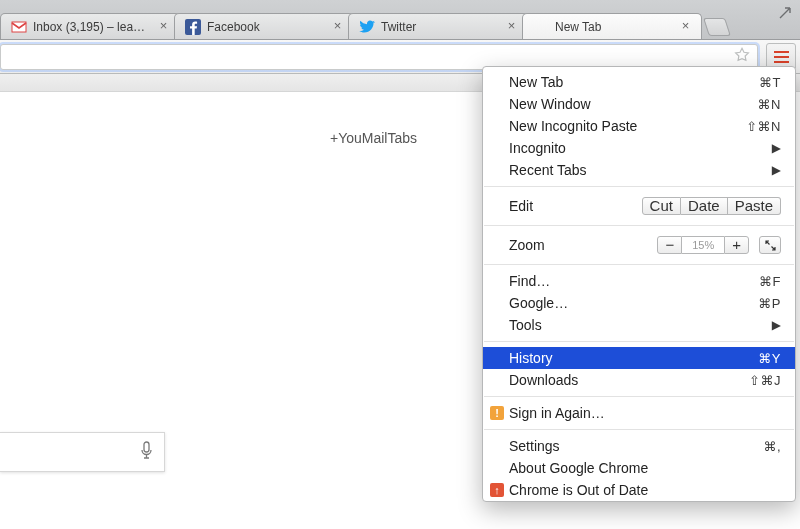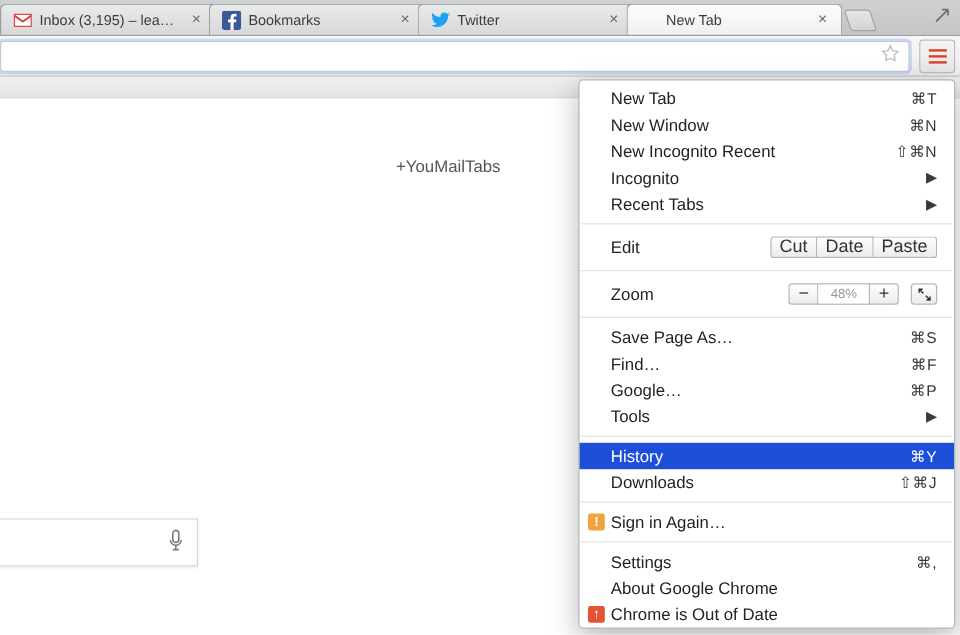--- a/index.html
+++ b/index.html
@@ -5,21 +5,21 @@
   * { box-sizing: border-box; }
   html, body { margin:0; padding:0; }
   body {
     width:800px; height:529px;
     font-family: "Lucida Grande","Helvetica Neue",Arial,sans-serif;
     font-size:13px; color:#222;
     background:#fff; overflow:hidden; position:relative;
   }
   
   .tabstrip {
-    height:30px; background:linear-gradient(#cfd1d3,#c3c5c7);
+    height:40px; background:linear-gradient(#cfd1d3,#c3c5c7);
     display:flex; align-items:flex-end; padding:0 6px 0 0;
     border-bottom:1px solid #9a9c9e; position:relative;
   }
   .tab {
     height:26px; width:180px; margin-right:-6px;
     display:flex; align-items:center; gap:6px;
     padding:0 8px 0 10px;
     background:linear-gradient(#e9eaea,#d7d8d9);
     border:1px solid #9d9fa1; border-bottom:none;
     border-top-left-radius:5px; border-top-right-radius:5px;
@@ -139,21 +139,21 @@
     <span class="title">Inbox (3,195) – lea…</span>
     <span class="close">×</span>
   </div>
   <div class="tab">
     <span class="fav">
       <svg width="16" height="16" viewBox="0 0 16 16">
           <rect width="16" height="16" rx="2" fill="#3b5998"></rect>
           <path d="M9.7 16V9.6h2l.3-2.3H9.7V5.9c0-.6.2-1.1 1.1-1.1h1.3V2.7C11.8 2.6 11 2.5 10.2 2.5 8.3 2.5 7.1 3.6 7.1 5.6v1.7H5v2.3h2.1V16h2.6z" fill="#fff"></path>
         </svg>
     </span>
-    <span class="title">Bookmarks</span>
+    <span class="title">Facebook</span>
     <span class="close">×</span>
   </div>
   <div class="tab">
     <span class="fav">
       <svg width="16" height="16" viewBox="0 0 16 16">
           <path fill="#1da1f2" d="M16 3c-.6.3-1.2.4-1.9.5.7-.4 1.2-1 1.4-1.8-.6.4-1.3.6-2.1.8C12.8 1.8 12 1.5 11 1.5 9.3 1.5 8 2.9 8 4.5c0 .3 0 .5.1.7C5.4 5.1 3 3.8 1.4 1.8 1.1 2.3 1 2.9 1 3.5c0 1 .5 2 1.4 2.5C1.9 6 1.4 5.8 1 5.6v0c0 1.5 1.1 2.7 2.5 3C3.2 8.7 3 8.7 2.7 8.7c-.2 0-.4 0-.6-.1.4 1.2 1.5 2.1 2.9 2.1C3.9 11.6 2.5 12 1 12c-.3 0-.5 0-.8 0 1.5.9 3.2 1.5 5 1.5 6 0 9.3-5 9.3-9.3v-.4C15 4.2 15.6 3.6 16 3z"></path>
         </svg>
     </span>
     <span class="title">Twitter</span>
     <span class="close">×</span>
@@ -205,21 +205,21 @@
 <div class="menu">
   <div class="mi">
     <span class="label">New Tab</span>
     <span class="cut">⌘T</span>
   </div>
   <div class="mi">
     <span class="label">New Window</span>
     <span class="cut">⌘N</span>
   </div>
   <div class="mi">
-    <span class="label">New Incognito Recent</span>
+    <span class="label">New Incognito Paste</span>
     <span class="cut">⇧⌘N</span>
   </div>
   <div class="mi">
     <span class="label">Incognito</span>
     <span class="sub">▶</span>
   </div>
   <div class="mi">
     <span class="label">Recent Tabs</span>
     <span class="sub">▶</span>
   </div>
@@ -232,35 +232,31 @@
       <span class="btn">Date</span>
       <span class="btn">Paste</span>
     </span>
   </div>
   <div class="sep"></div>
 
   <div class="mi row-flex" style="height:28px">
     <span class="label">Zoom</span>
     <span class="btn-grp">
       <span class="btn">−</span>
-      <span class="zoom-val">48%</span>
+      <span class="zoom-val">15%</span>
       <span class="btn">+</span>
     </span>
     <span class="fs-btn">
       <svg width="11" height="11" viewBox="0 0 11 11">
           <path stroke="#333" stroke-width="1.2" fill="none" d="M1 4V1h3M10 7v3H7M1 1l3.5 3.5M10 10 6.5 6.5"></path>
         </svg>
     </span>
   </div>
   <div class="sep"></div>
 
-  <div class="mi">
-    <span class="label">Save Page As…</span>
-    <span class="cut">⌘S</span>
-  </div>
   <div class="mi">
     <span class="label">Find…</span>
     <span class="cut">⌘F</span>
   </div>
   <div class="mi">
     <span class="label">Google…</span>
     <span class="cut">⌘P</span>
   </div>
   <div class="mi">
     <span class="label">Tools</span>

